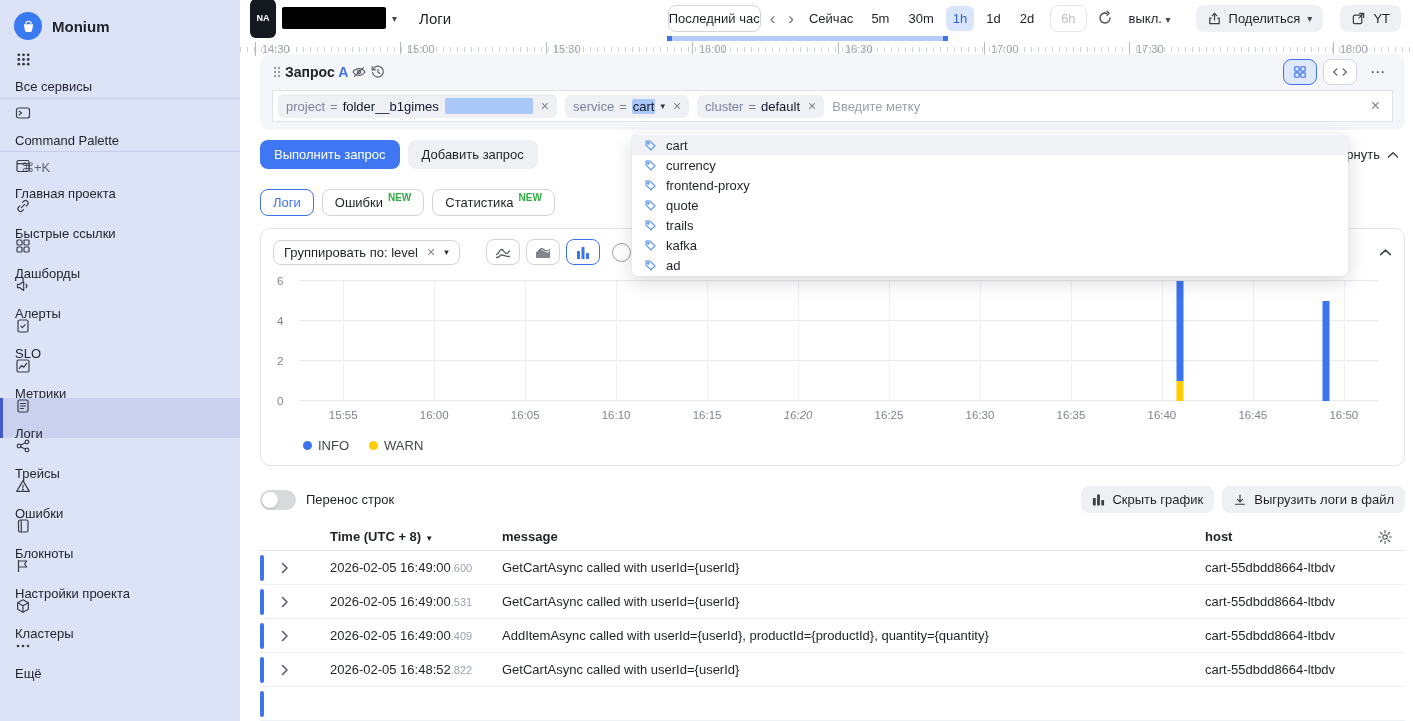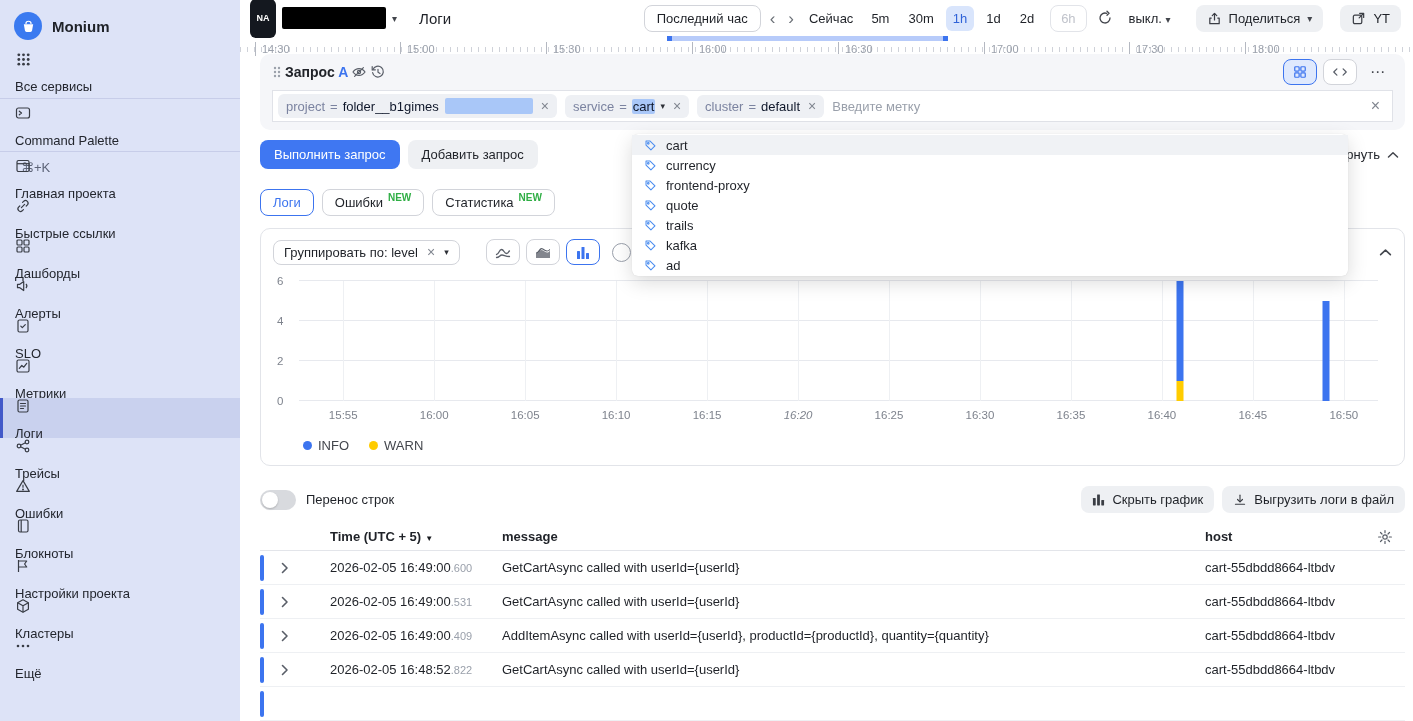--- a/index.html
+++ b/index.html
@@ -25,21 +25,21 @@
   
   .main { flex:1; display:flex; flex-direction:column; position:relative; min-width:0; }
 
   .topbar { height:36px; display:flex; align-items:center; padding:0 12px 0 10px; gap:6px; }
   .proj { display:flex; align-items:center; gap:6px; cursor:pointer; }
   .avatar { width:26px; height:39px; border-radius:6px; background:#14181f; color:#fff; font-size:9px; font-weight:700; display:flex; align-items:center; justify-content:center; }
   .redacted { width:104px; height:22px; background:#000; border-radius:2px; }
   .caret { font-size:10px; color:#43464d; }
   .page-title { font-size:15px; font-weight:500; margin-left:16px; }
   .topbar-right { margin-left:auto; display:flex; align-items:center; gap:5px; }
-  .btn-outline { border:1px solid #d2d4da; border-radius:8px; padding:5px 12px; background:#fff; cursor:pointer; display:flex; align-items:center; gap:6px; }
+  .btn-outline { border:1px solid #d2d4da; border-radius:8px; padding:5px 0; background:#fff; cursor:pointer; display:flex; align-items:center; gap:6px; }
   .nav-arrow { color:#6b7077; font-size:17px; padding:0 4px; cursor:pointer; line-height:1; }
   .txt-btn { padding:5px 6px; cursor:pointer; }
   .range-btn { padding:5px 7px; border-radius:6px; cursor:pointer; }
   .range-btn.active { background:#d9e5fc; color:#3063d8; }
   .custom-range { border:1px solid #e2e4e9; border-radius:8px; padding:5px 10px; color:#c0c3cb; margin-left:4px; }
   .icon-plain { color:#43464d; padding:0 5px; cursor:pointer; display:flex; align-items:center; }
   .gray-btn { background:#eef0f3; border-radius:8px; padding:6px 11px; display:flex; gap:7px; align-items:center; cursor:pointer; }
   .gray-btn .gicon { color:#3a3d44; display:flex; }
 
   
@@ -363,21 +363,21 @@
   </div>
 
   <div class="timeline">
     <span class="t-label" style="left:15px">14:30</span>
     <span class="t-label" style="left:160px">15:00</span>
     <span class="t-label" style="left:306px">15:30</span>
     <span class="t-label" style="left:452px">16:00</span>
     <span class="t-label" style="left:598px">16:30</span>
     <span class="t-label" style="left:744px">17:00</span>
     <span class="t-label" style="left:889px">17:30</span>
-    <span class="t-label" style="left:1005px">18:00</span>
+    <span class="t-label" style="left:1093px">18:00</span>
     <div class="t-sel"></div>
   </div>
 
   <div class="content">
 
     <div class="query-card">
       <div class="q-head">
         <span class="drag">
           <svg width="10" height="14" viewBox="0 0 10 14" fill="currentColor">
               <circle cx="3" cy="3" r="1.2"></circle>
@@ -587,21 +587,21 @@
           </span>
           <span>Выгрузить логи в файл</span>
         </div>
       </div>
     </div>
 
     <div class="log-table">
       <div class="thead">
         <span></span>
         <span>
-          <span>Time (UTC + 5)</span><span class="sort">▼</span>
+          <span>Time (UTC + 8)</span><span class="sort">▼</span>
         </span>
         <span>message</span>
         <span>host</span>
         <span class="gear">
           <svg width="16" height="16" viewBox="0 0 16 16" fill="none" stroke="currentColor" stroke-width="1.2" stroke-linecap="round">
               <circle cx="8" cy="8" r="2.2"></circle>
               <path d="M8 1.6v2.1M8 12.3v2.1M1.6 8h2.1M12.3 8h2.1M3.5 3.5L5 5M11 11l1.5 1.5M12.5 3.5L11 5M5 11l-1.5 1.5"></path>
             </svg>
         </span>
       </div>

